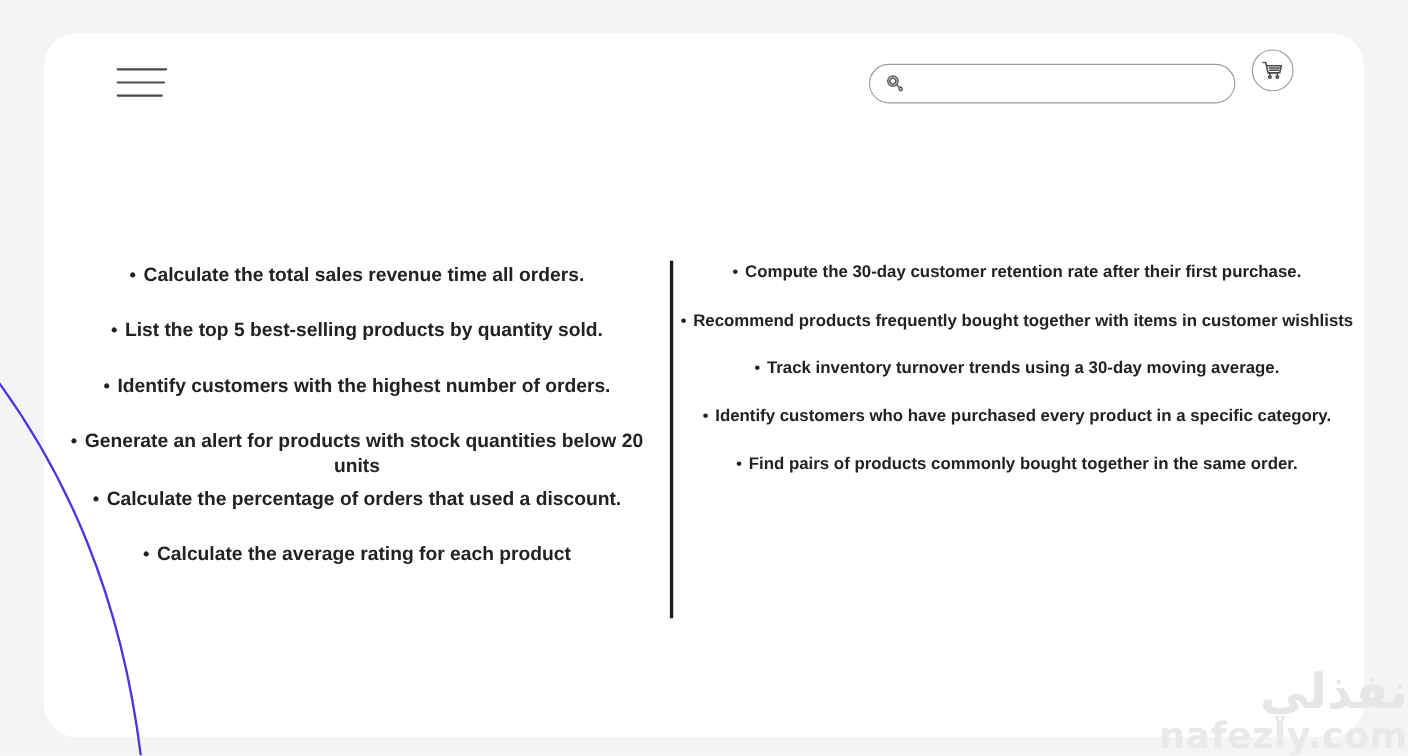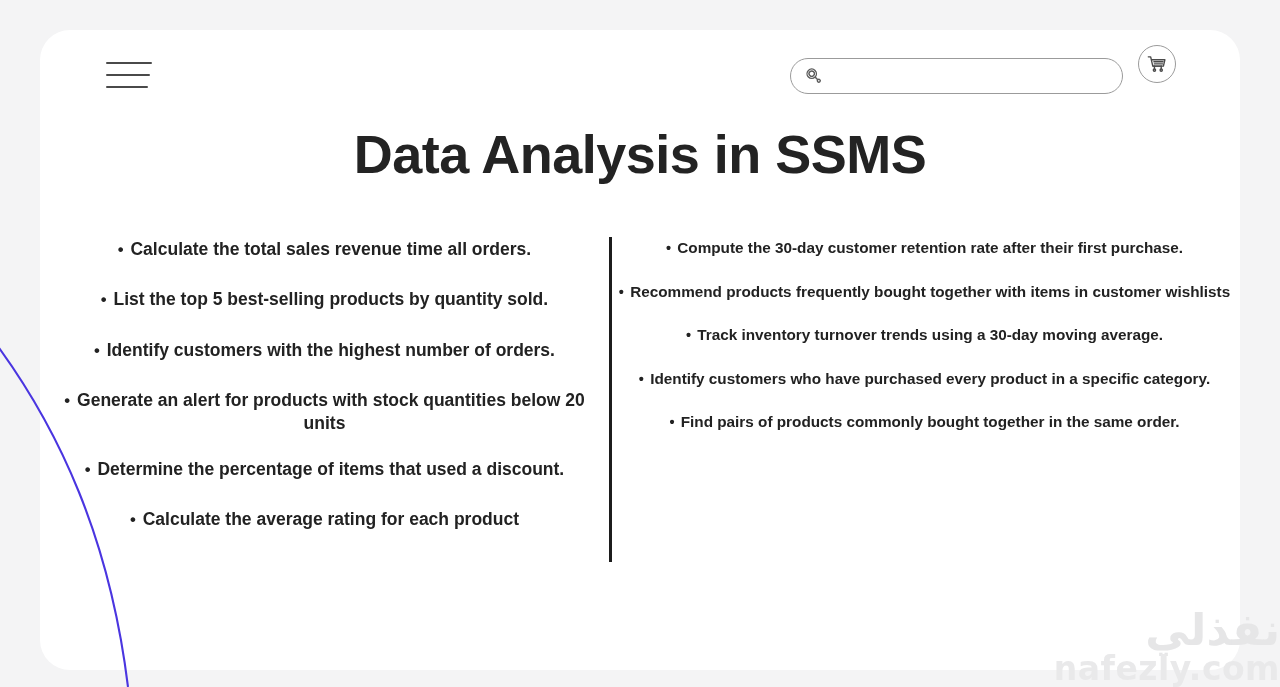--- a/index.html
+++ b/index.html
@@ -172,21 +172,21 @@
     color: #222222;
     margin: 0 auto;
   }
 
   .column-left .bullet-item {
     font-size: 17.5px;
     line-height: 1.28;
     padding: 0 8px;
     margin-bottom: 28px;
   }
-  .column-left .bullet-item:nth-child(4) { margin-bottom: 24px; }
+  .column-left .bullet-item:nth-child(4) { margin-bottom: 8px; }
 
   .column-right .bullet-item {
     font-size: 15.3px;
     line-height: 1.28;
     padding: 0 6px;
     margin-bottom: 24px;
   }
 
   .bullet-dot {
     font-size: 0.95em;
@@ -254,21 +254,20 @@
           <line x1="8.6" y1="9.6" x2="18.6" y2="9.6"></line>
           <line x1="9.1" y1="11.9" x2="18.1" y2="11.9"></line>
           <line x1="9.2" y1="14.3" x2="9.2" y2="17.4"></line>
           <line x1="16.6" y1="14.3" x2="16.6" y2="17.4"></line>
           <circle cx="9.2" cy="18.6" r="1.25"></circle>
           <circle cx="16.6" cy="18.6" r="1.25"></circle>
         </svg>
       </div>
     </div>
 
-    <h1 class="page-title">Data Analysis in SSMS</h1>
 
     <div class="columns">
 
       <div class="column column-left">
         <ul class="bullet-list">
           <li class="bullet-item">
             <span class="bullet-dot">•</span>
             <span>Calculate the total sales revenue time all orders.</span>
           </li>
           <li class="bullet-item">
@@ -278,21 +277,21 @@
           <li class="bullet-item">
             <span class="bullet-dot">•</span>
             <span>Identify customers with the highest number of orders.</span>
           </li>
           <li class="bullet-item">
             <span class="bullet-dot">•</span>
             <span>Generate an alert for products with stock quantities below 20 units</span>
           </li>
           <li class="bullet-item">
             <span class="bullet-dot">•</span>
-            <span>Determine the percentage of items that used a discount.</span>
+            <span>Calculate the percentage of orders that used a discount.</span>
           </li>
           <li class="bullet-item">
             <span class="bullet-dot">•</span>
             <span>Calculate the average rating for each product</span>
           </li>
         </ul>
       </div>
 
       <div class="divider"></div>
 

